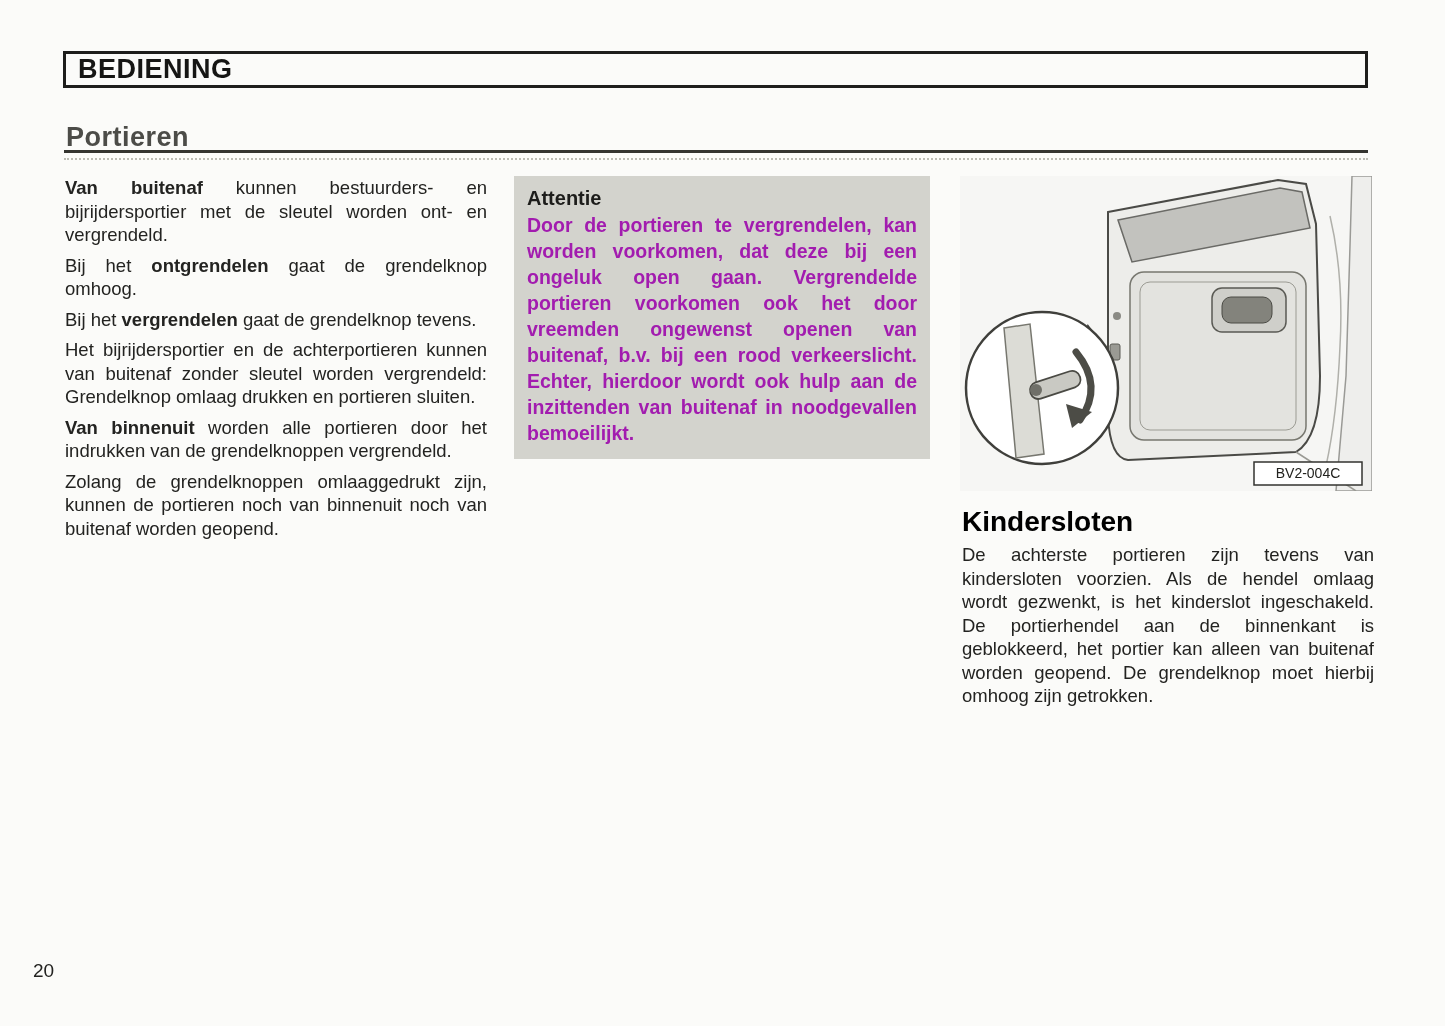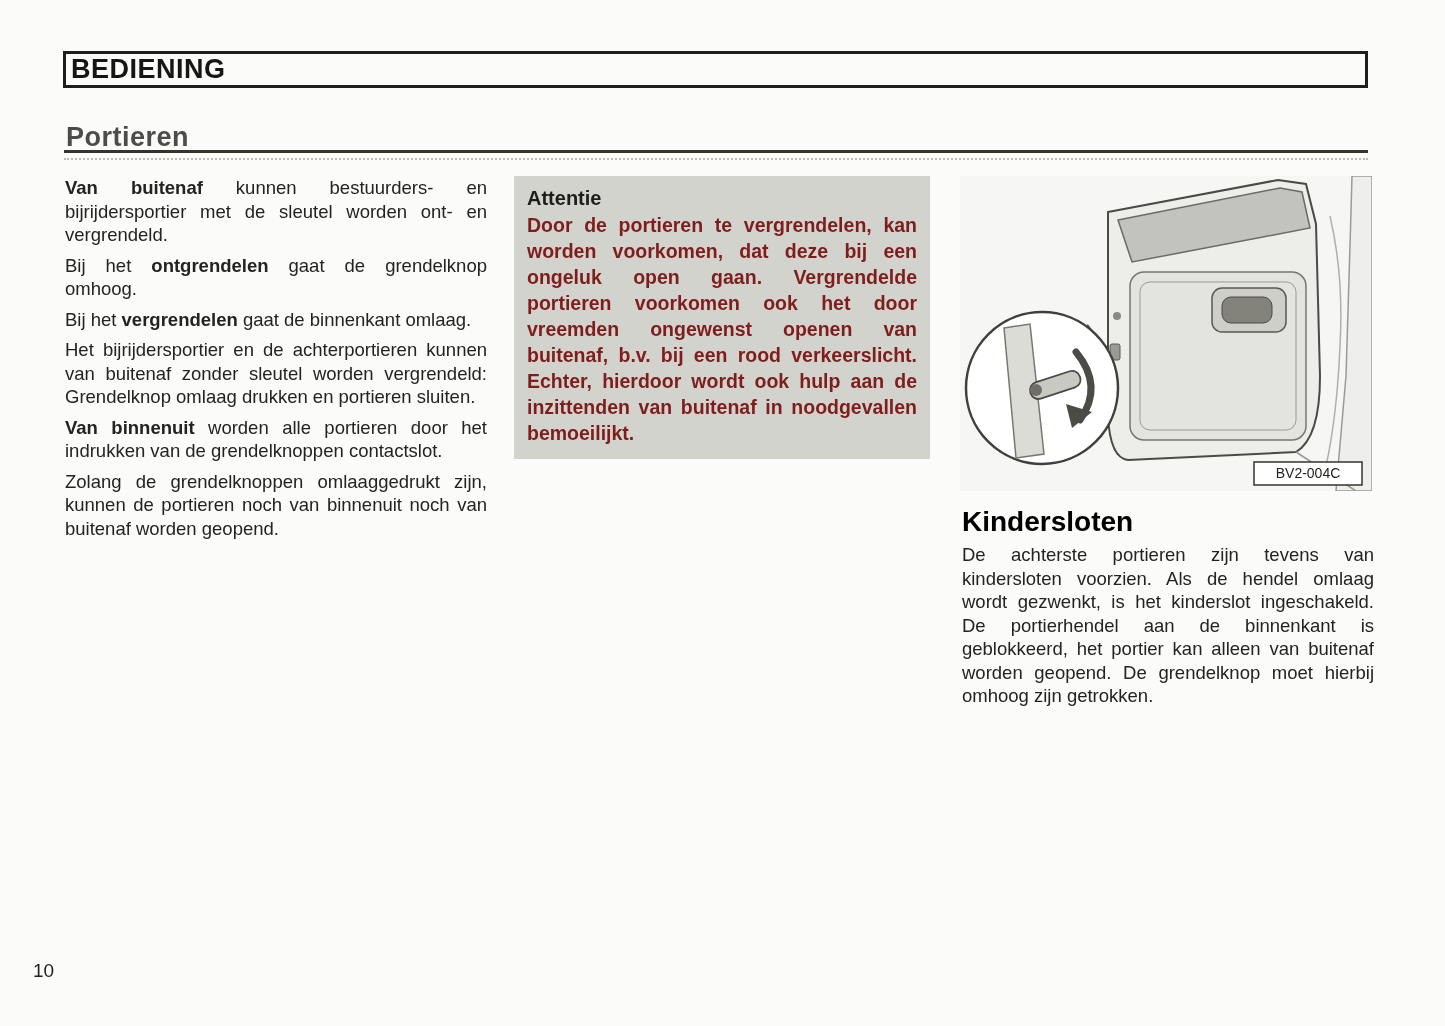--- a/index.html
+++ b/index.html
@@ -7,41 +7,41 @@
   body{
     background:#fbfbf9;
     font-family:"Liberation Sans","DejaVu Sans",sans-serif;
     color:#232321;
     position:relative;
     overflow:hidden;
   }
   .chapter-box{
     position:absolute;left:63px;top:51px;width:1305px;height:37px;
     border:3px solid #1e1e1c;background:#fbfbf9;
-    display:flex;align-items:center;padding-left:5px;
+    display:flex;align-items:center;padding-left:12px;
   }
   .chapter-box span{font-size:27px;font-weight:bold;letter-spacing:.5px;color:#161614;}
   .section-title{
     position:absolute;left:66px;top:122px;
     font-size:27px;font-weight:bold;color:#4c4c48;letter-spacing:.5px;
   }
   .rule-main{position:absolute;left:64px;top:150px;width:1304px;height:3px;background:#34342f;}
   .rule-dots{position:absolute;left:64px;top:158px;width:1304px;border-top:2px dotted #bcbcb4;}
   .col-left{
     position:absolute;left:65px;top:176px;width:422px;
     font-size:18.5px;line-height:23.5px;text-align:justify;
   }
   .col-left p{margin-bottom:7px;}
   .b{font-weight:bold;}
   .attention{
     position:absolute;left:514px;top:176px;width:416px;
     background:#d3d3cd;padding:9px 13px 13px;
   }
   .att-title{font-size:20px;font-weight:bold;line-height:27px;color:#1d1d1b;}
-  .att-body{font-size:19.5px;font-weight:bold;line-height:26px;text-align:justify;color:#7f1d1d;}
+  .att-body{font-size:19.5px;font-weight:bold;line-height:26px;text-align:justify;color:#a21caf;}
   .figure{
     position:absolute;left:960px;top:176px;width:412px;height:315px;
     background:#f6f6f4;
   }
   .kinder-title{
     position:absolute;left:962px;top:506px;
     font-size:28px;font-weight:bold;color:#000000;
   }
   .kinder-body{
     position:absolute;left:962px;top:543px;width:412px;
@@ -56,23 +56,23 @@
   <span>BEDIENING</span>
 </div>
 
 <div class="section-title">Portieren</div>
 <div class="rule-main"></div>
 <div class="rule-dots"></div>
 
 <section class="col-left">
   <p><span class="b">Van buitenaf</span><span> kunnen bestuurders- en bijrijdersportier met de sleutel worden ont- en vergrendeld.</span></p>
   <p><span>Bij het </span><span class="b">ontgrendelen</span><span> gaat de grendelknop omhoog.</span></p>
-  <p><span>Bij het </span><span class="b">vergrendelen</span><span> gaat de binnenkant omlaag.</span></p>
+  <p><span>Bij het </span><span class="b">vergrendelen</span><span> gaat de grendelknop tevens.</span></p>
   <p><span>Het bijrijdersportier en de achterportieren kunnen van buitenaf zonder sleutel worden vergrendeld: Grendelknop omlaag drukken en portieren sluiten.</span></p>
-  <p><span class="b">Van binnenuit</span><span> worden alle portieren door het indrukken van de grendelknoppen contactslot.</span></p>
+  <p><span class="b">Van binnenuit</span><span> worden alle portieren door het indrukken van de grendelknoppen vergrendeld.</span></p>
   <p><span>Zolang de grendelknoppen omlaaggedrukt zijn, kunnen de portieren noch van binnenuit noch van buitenaf worden geopend.</span></p>
 </section>
 
 <aside class="attention">
   <div class="att-title">Attentie</div>
   <div class="att-body">Door de portieren te vergrendelen, kan worden voorkomen, dat deze bij een ongeluk open gaan. Vergrendelde portieren voorkomen ook het door vreemden ongewenst openen van buitenaf, b.v. bij een rood verkeerslicht. Echter, hierdoor wordt ook hulp aan de inzittenden van buitenaf in noodgevallen bemoeilijkt.</div>
 </aside>
 
 <div class="figure">
   <svg width="412" height="315" viewBox="0 0 412 315">
@@ -109,13 +109,13 @@
     <path d="M336,276 L396,315" stroke="#9a9a94" stroke-width="1.5" fill="none"></path>
 
     <rect x="294" y="286" width="108" height="23" fill="#ffffff" stroke="#33332f" stroke-width="1.5"></rect>
     <text x="348" y="302" text-anchor="middle" font-size="14" fill="#23231f" font-family="Liberation Sans, sans-serif">BV2-004C</text>
   </svg>
 </div>
 
 <h3 class="kinder-title">Kindersloten</h3>
 <p class="kinder-body">De achterste portieren zijn tevens van kindersloten voorzien. Als de hendel omlaag wordt gezwenkt, is het kinderslot ingeschakeld. De portierhendel aan de binnenkant is geblokkeerd, het portier kan alleen van buitenaf worden geopend. De grendelknop moet hierbij omhoog zijn getrokken.</p>
 
-<div class="page-num">10</div>
+<div class="page-num">20</div>
 
 </body></html>

